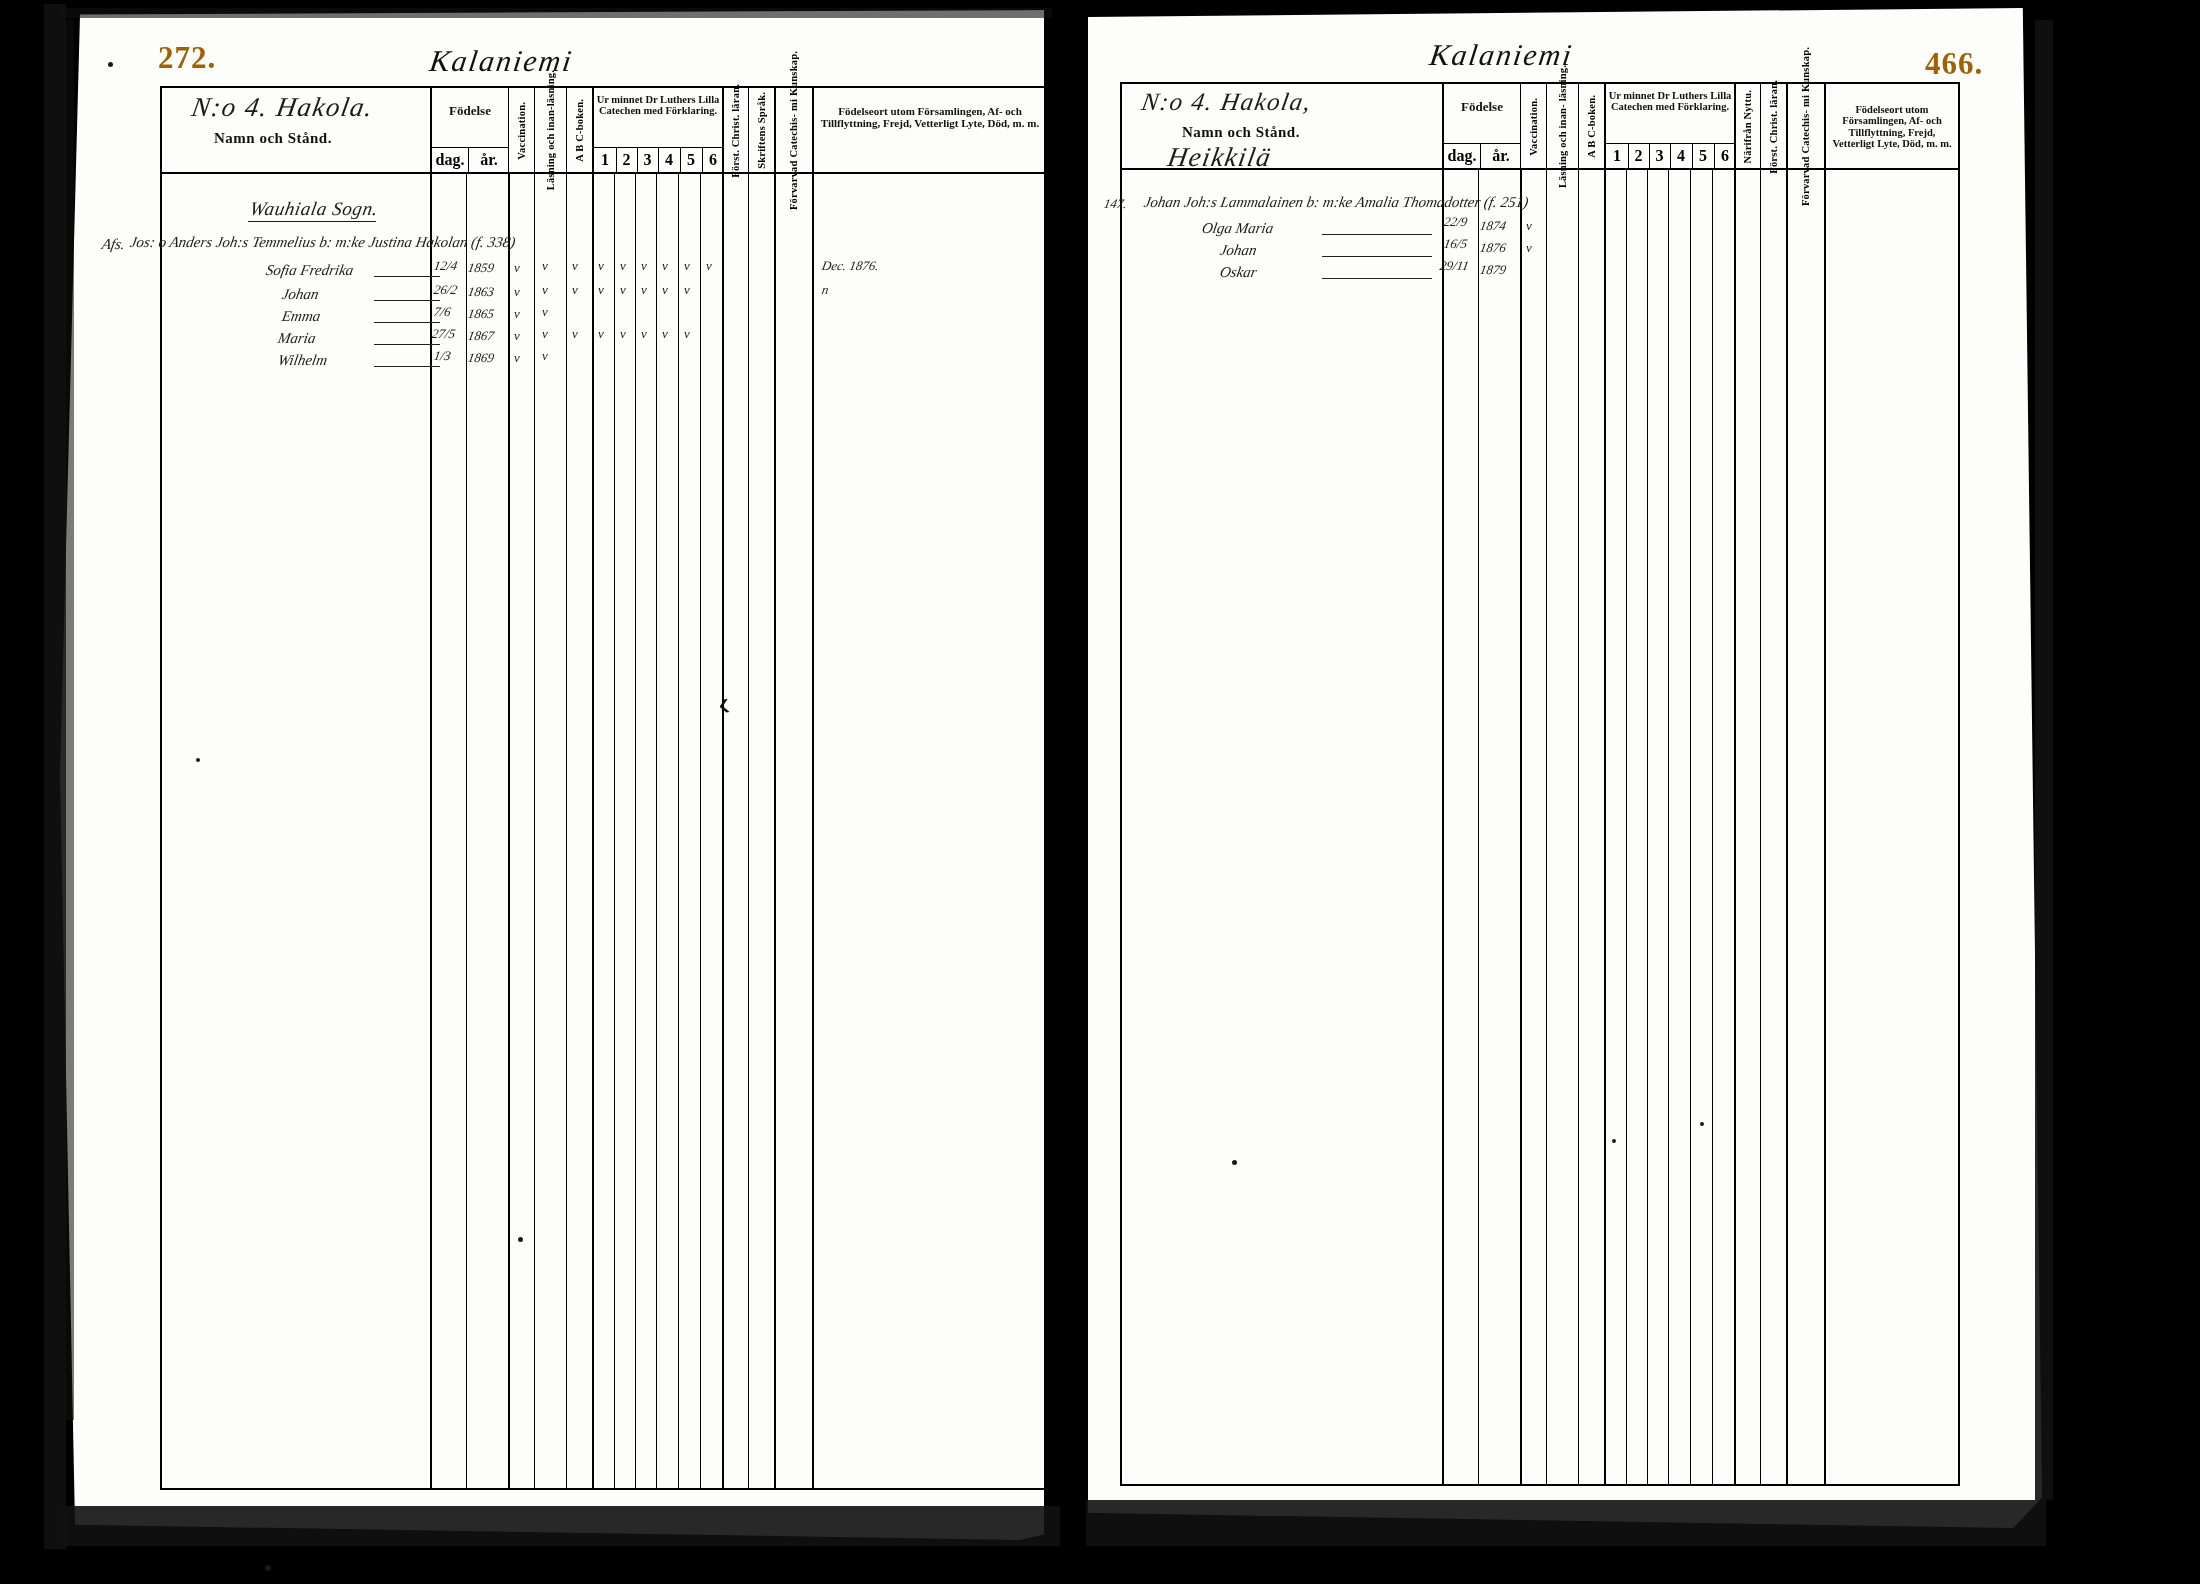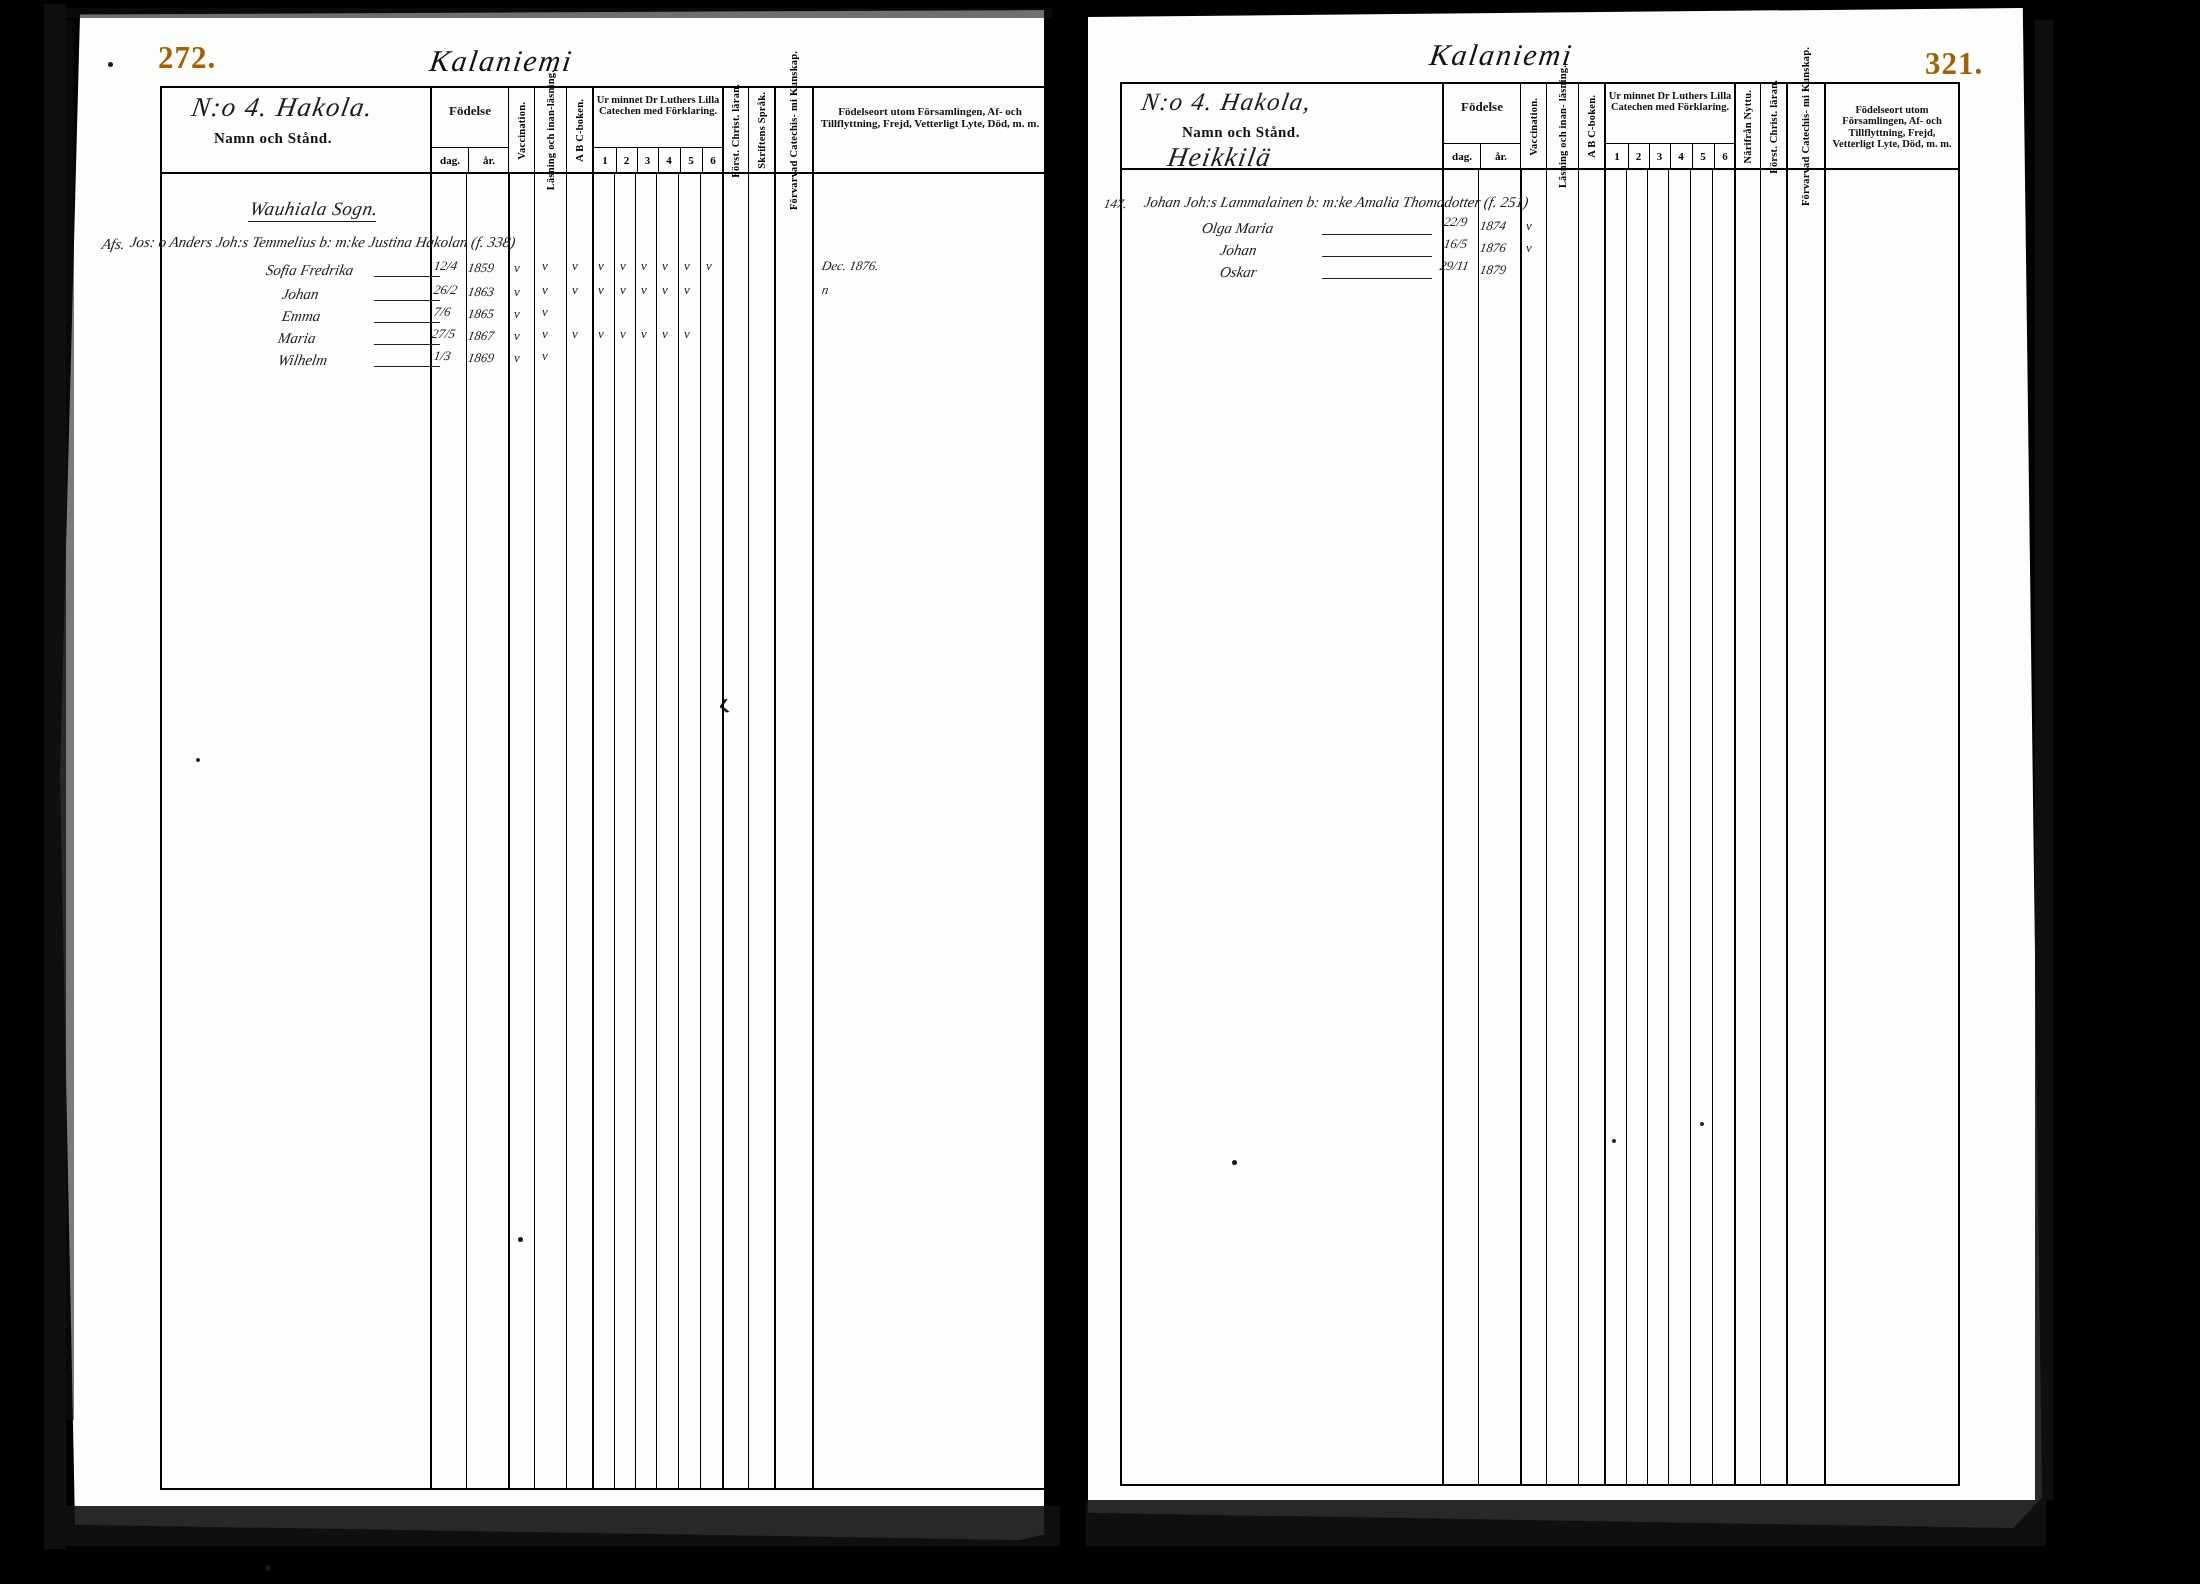--- a/index.html
+++ b/index.html
@@ -154,21 +154,21 @@
     position: absolute;
     left: 0; right: 0;
     bottom: 0;
     height: 24px;
     border-top: 1px solid #000;
   }
   .subcell {
     position: absolute;
     top: 0; bottom: 0;
     text-align: center;
-    font-size: 11px;
+    font-size: 16px;
     font-weight: bold;
     line-height: 24px;
   }
   .subdiv {
     position: absolute;
     top: 0; bottom: 0;
     border-left: 1px solid #000;
   }
 
   .tbody {
@@ -257,21 +257,21 @@
 
   <div class="speck" style="left:108px; top:62px; width:5px; height:5px;"></div>
   <div class="speck" style="left:196px; top:758px; width:4px; height:4px;"></div>
   <div class="speck" style="left:518px; top:1237px; width:5px; height:5px;"></div>
   <div class="speck" style="left:1232px; top:1160px; width:5px; height:5px;"></div>
   <div class="speck" style="left:1612px; top:1139px; width:4px; height:4px;"></div>
   <div class="speck" style="left:265px; top:1565px; width:6px; height:6px;"></div>
   <div class="speck" style="left:1700px; top:1122px; width:4px; height:4px;"></div>
 
   <div class="folio folio-left">272.</div>
-  <div class="folio folio-right">321.</div>
+  <div class="folio folio-right">466.</div>
   <div class="parish parish-left">Kalaniemi</div>
   <div class="parish parish-right">Kalaniemi</div>
 
   <div class="page-table" id="table-left">
 
     <div class="thead">
 
       <div class="tcol first" style="left:0; width:268px;"></div>
 
       <div class="tcol thick" style="left:268px; width:78px;">

